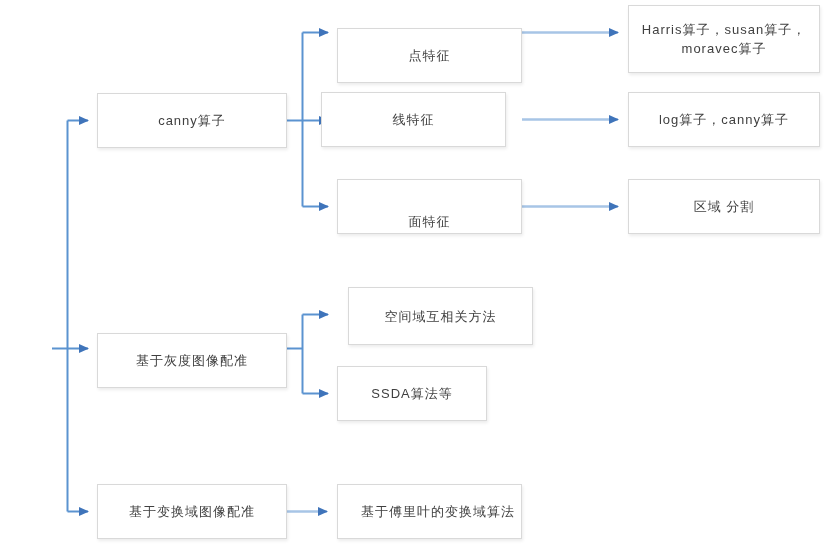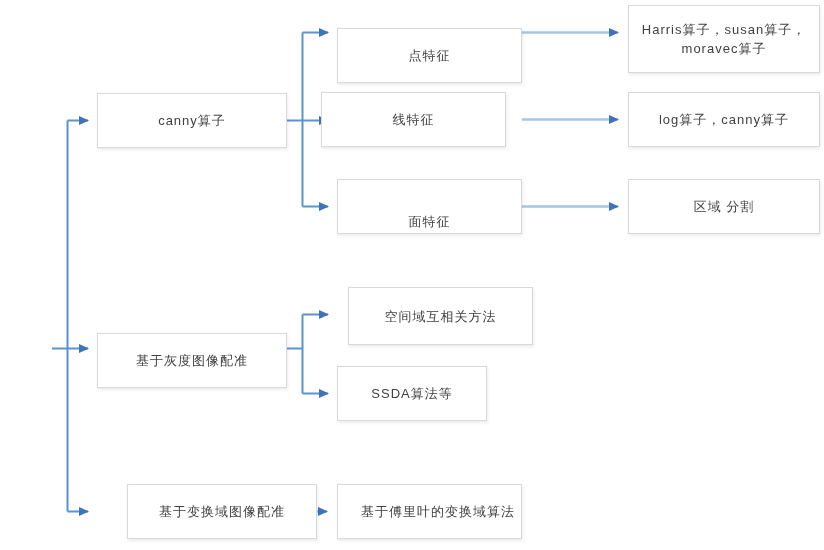--- a/index.html
+++ b/index.html
@@ -84,21 +84,21 @@
     </g>
   </svg>
 
 
   <div class="node" style="left:97px; top:93px; width:190px; height:55px;">
     <span>canny算子</span>
   </div>
   <div class="node" style="left:97px; top:321px; width:190px; height:55px;margin-top:12px;">
     <span>基于灰度图像配准</span>
   </div>
-  <div class="node" style="left:97px; top:484px; width:190px; height:55px;margin-left:30px;">
+  <div class="node" style="left:97px; top:484px; width:190px; height:55px;">
     <span>基于变换域图像配准</span>
   </div>
 
   <div class="node" style="left:337px; top:5px; width:185px; height:55px;margin-top:23px;">
     <span>点特征</span>
   </div>
   <div class="node" style="left:321px; top:92px; width:185px; height:55px;">
     <span>线特征</span>
   </div>
   <div class="node" style="left:337px; top:179px; width:185px; height:55px;align-items:flex-end;">

